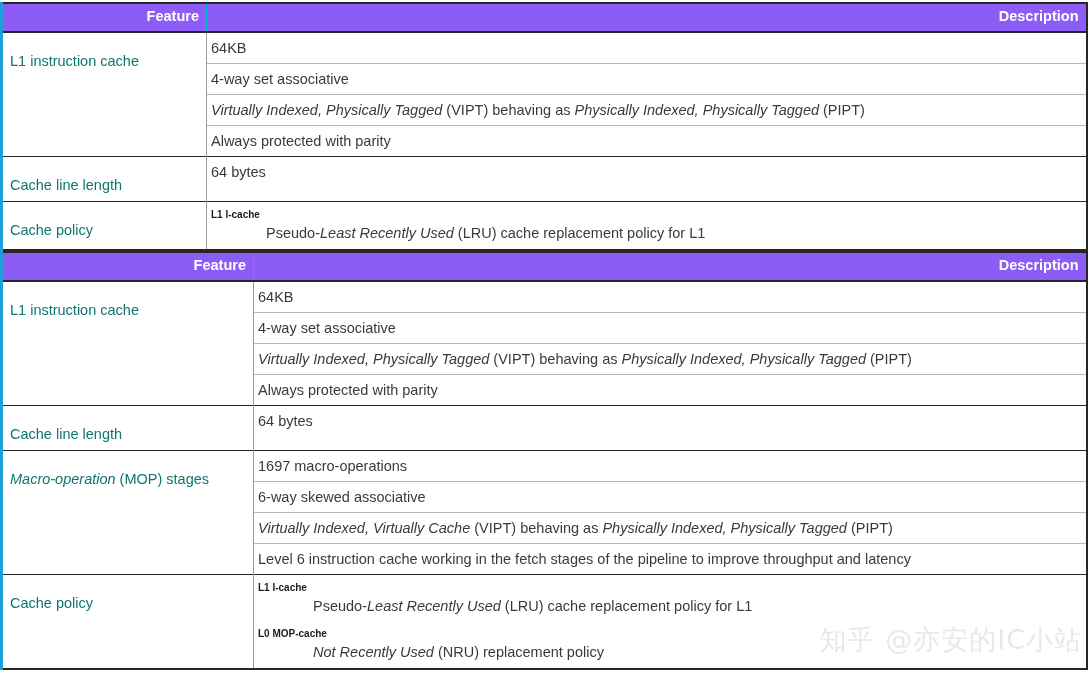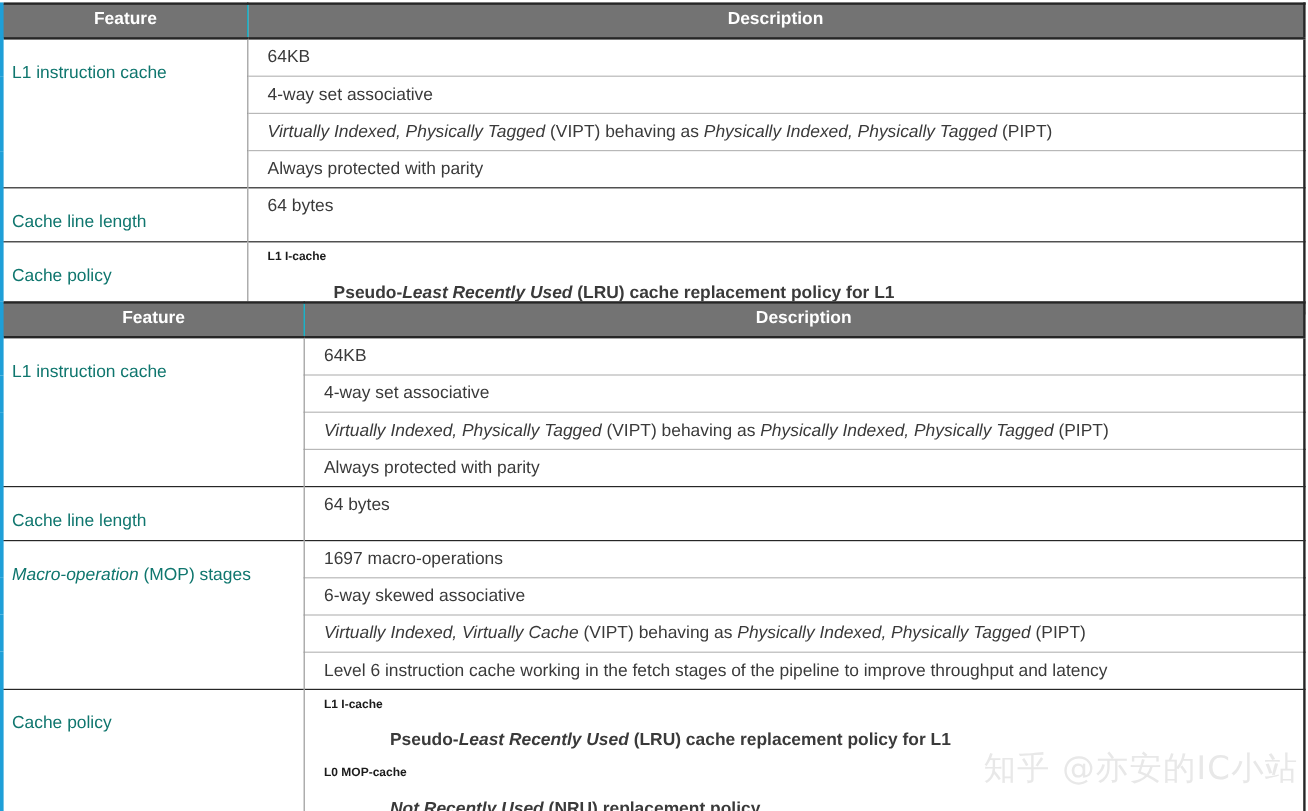--- a/index.html
+++ b/index.html
@@ -35,25 +35,25 @@
 
   .cache-table td,
   .cache-table th {
     vertical-align: top;
     padding: 0;
     margin: 0;
   }
 
   
   .hdr th {
-    background: #737373;
+    background: #8b5cf6;
     color: #ffffff;
     font-weight: bold;
     font-size: 14.5px;
-    text-align: center;
+    text-align: right;
     padding: 5px 7px 6px 7px;
     border-right: 1px solid #00bcd8;
     line-height: 1.1;
   }
   .hdr th.col-desc {
     border-right: none;
   }
 
   
   td.feature {
@@ -65,21 +65,21 @@
     line-height: 1.25;
   }
   td.feature.firstbody {
     border-top: 2px solid #262626;
   }
 
   
   td.desc {
     font-size: 14.5px;
     color: #3a3a3a;
-    padding: 6px 7px 6px 16px;
+    padding: 6px 7px 6px 4px;
     border-top: 1px solid #b8b8b8;
     line-height: 1.25;
   }
   td.desc.grouptop {
     border-top: 1px solid #262626;
   }
   td.desc.firstbody {
     border-top: 2px solid #262626;
   }
 
@@ -88,22 +88,21 @@
     font-weight: bold;
     color: #1b1b1b;
     font-size: 10px;
     line-height: 1.3;
   }
   .policy-detail {
     padding-left: 55px;
     font-size: 14.5px;
     color: #3a3a3a;
     line-height: 1.35;
-    margin-top: 14px;
-    font-weight: bold;
+    margin-top: 3px;
   }
   .policy-block + .policy-block {
     margin-top: 10px;
   }
 
   em, .it {
     font-style: italic;
   }
 
   

